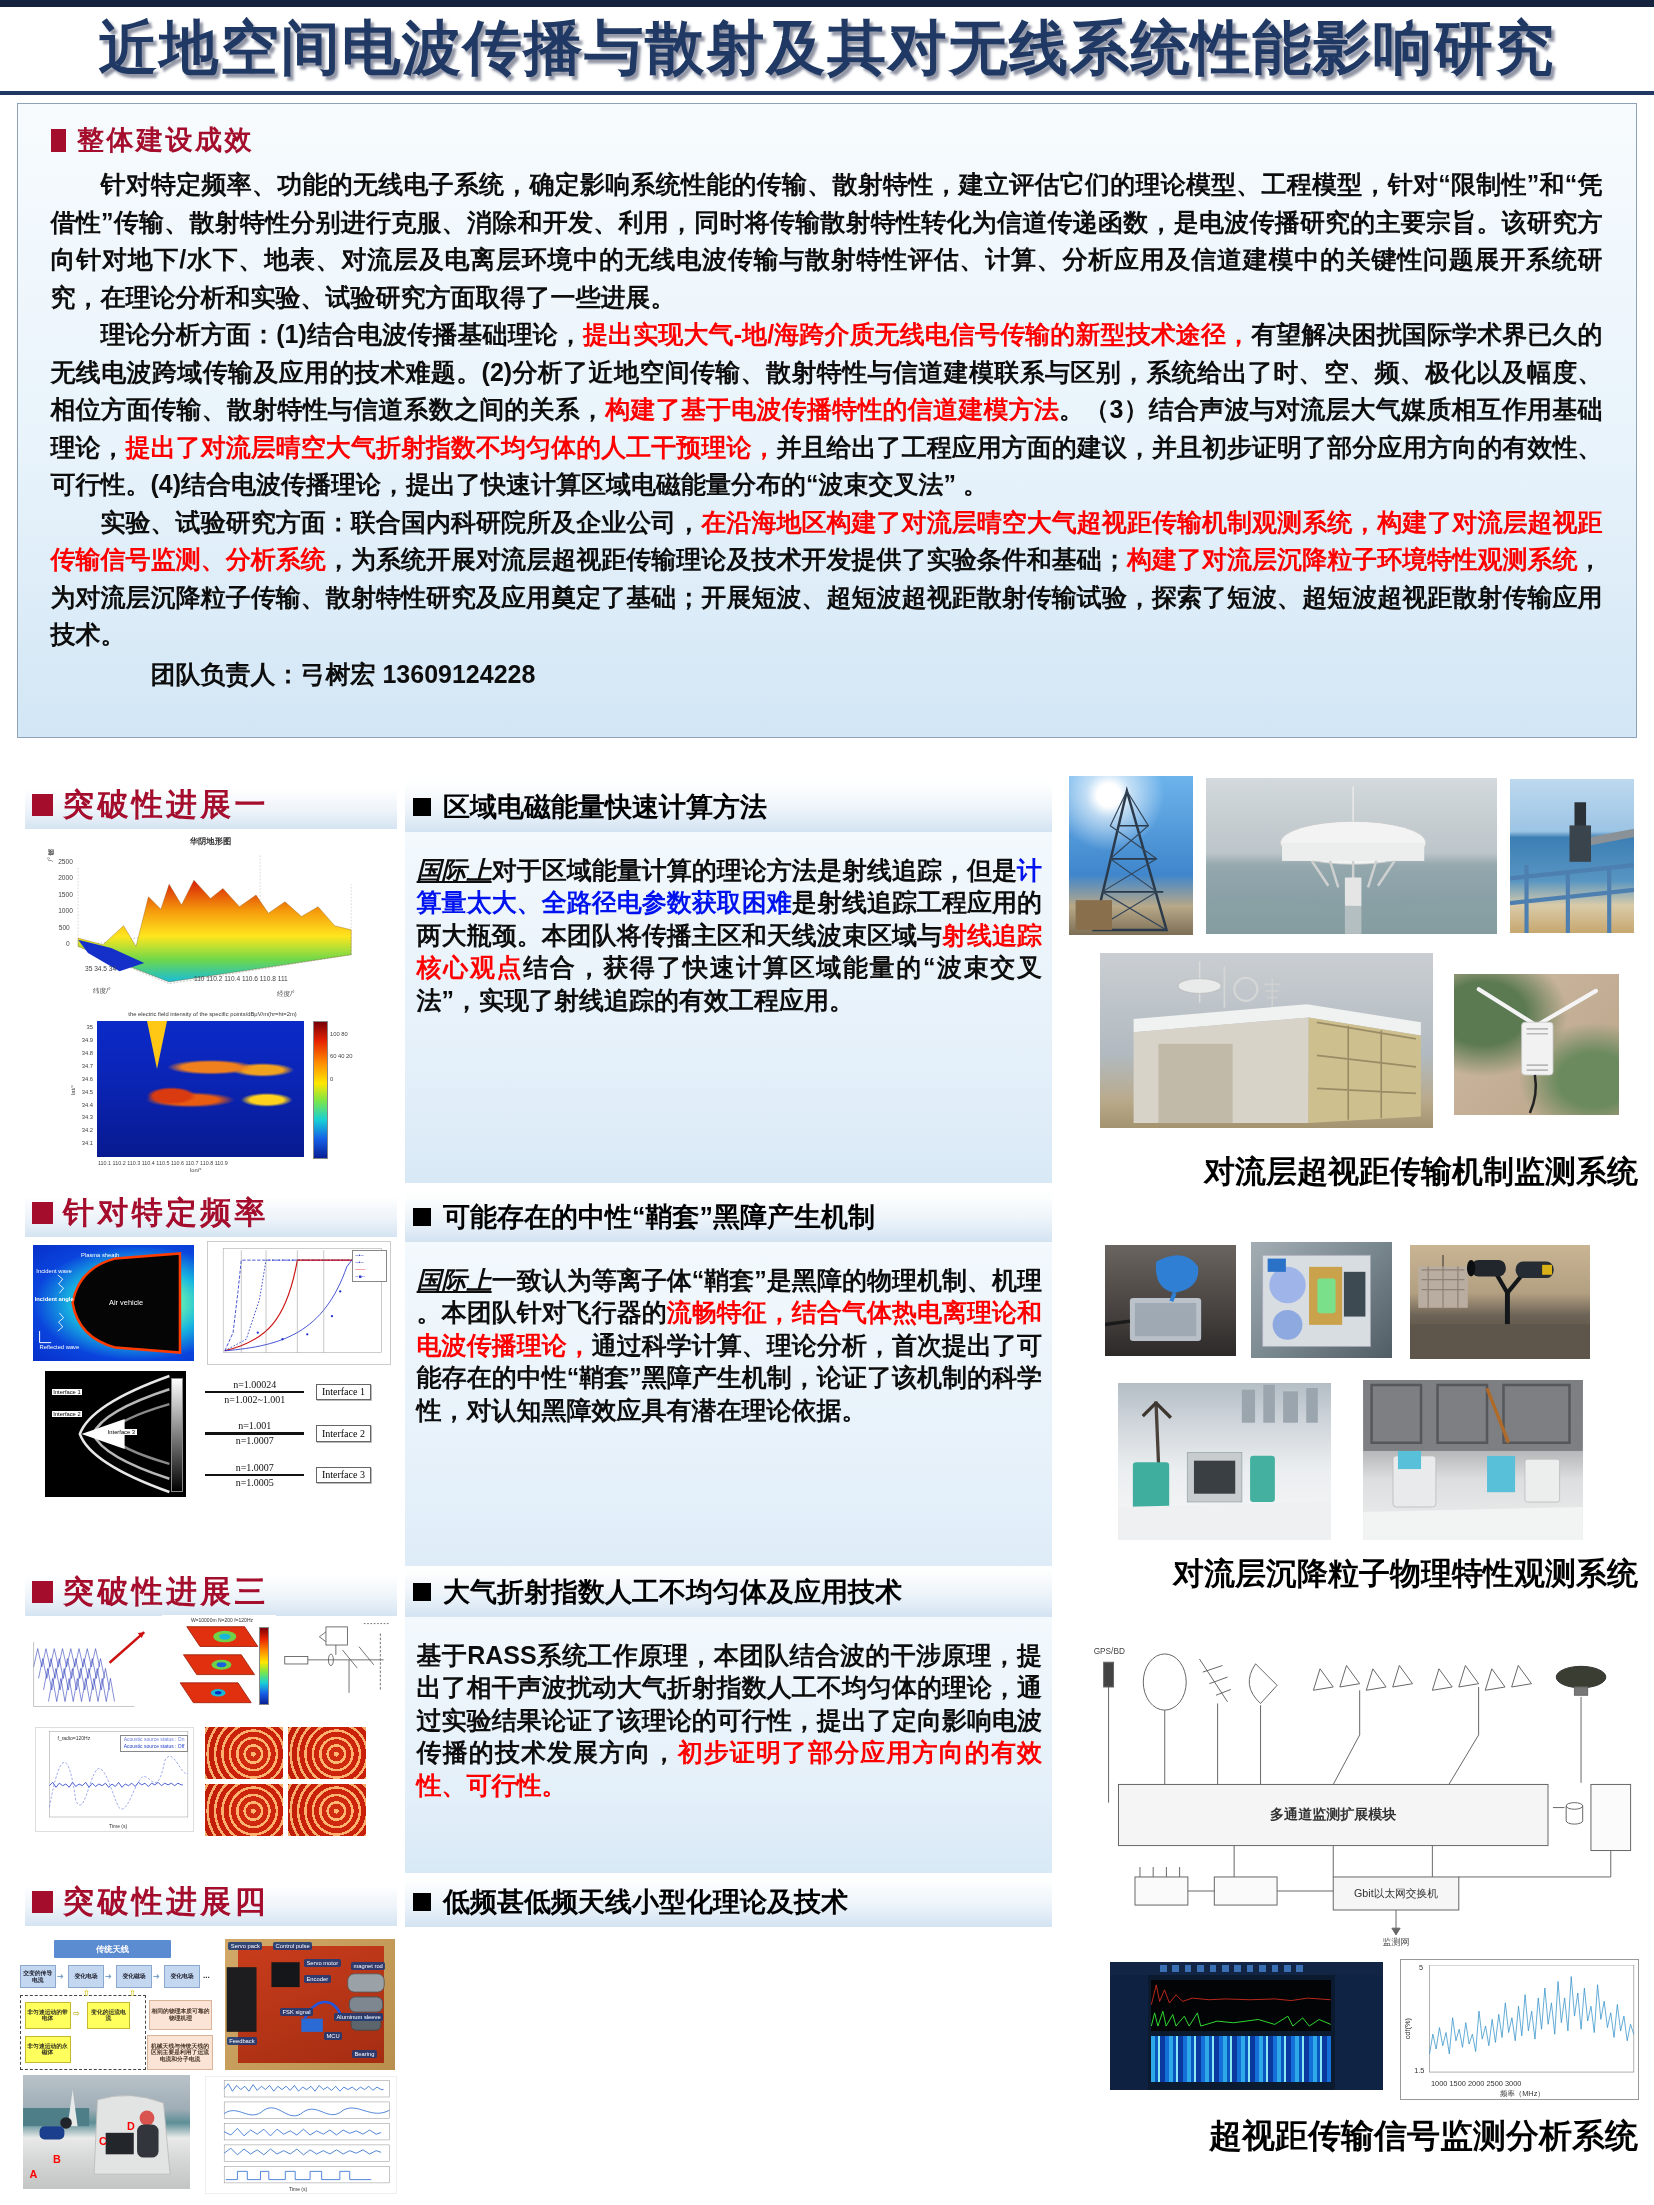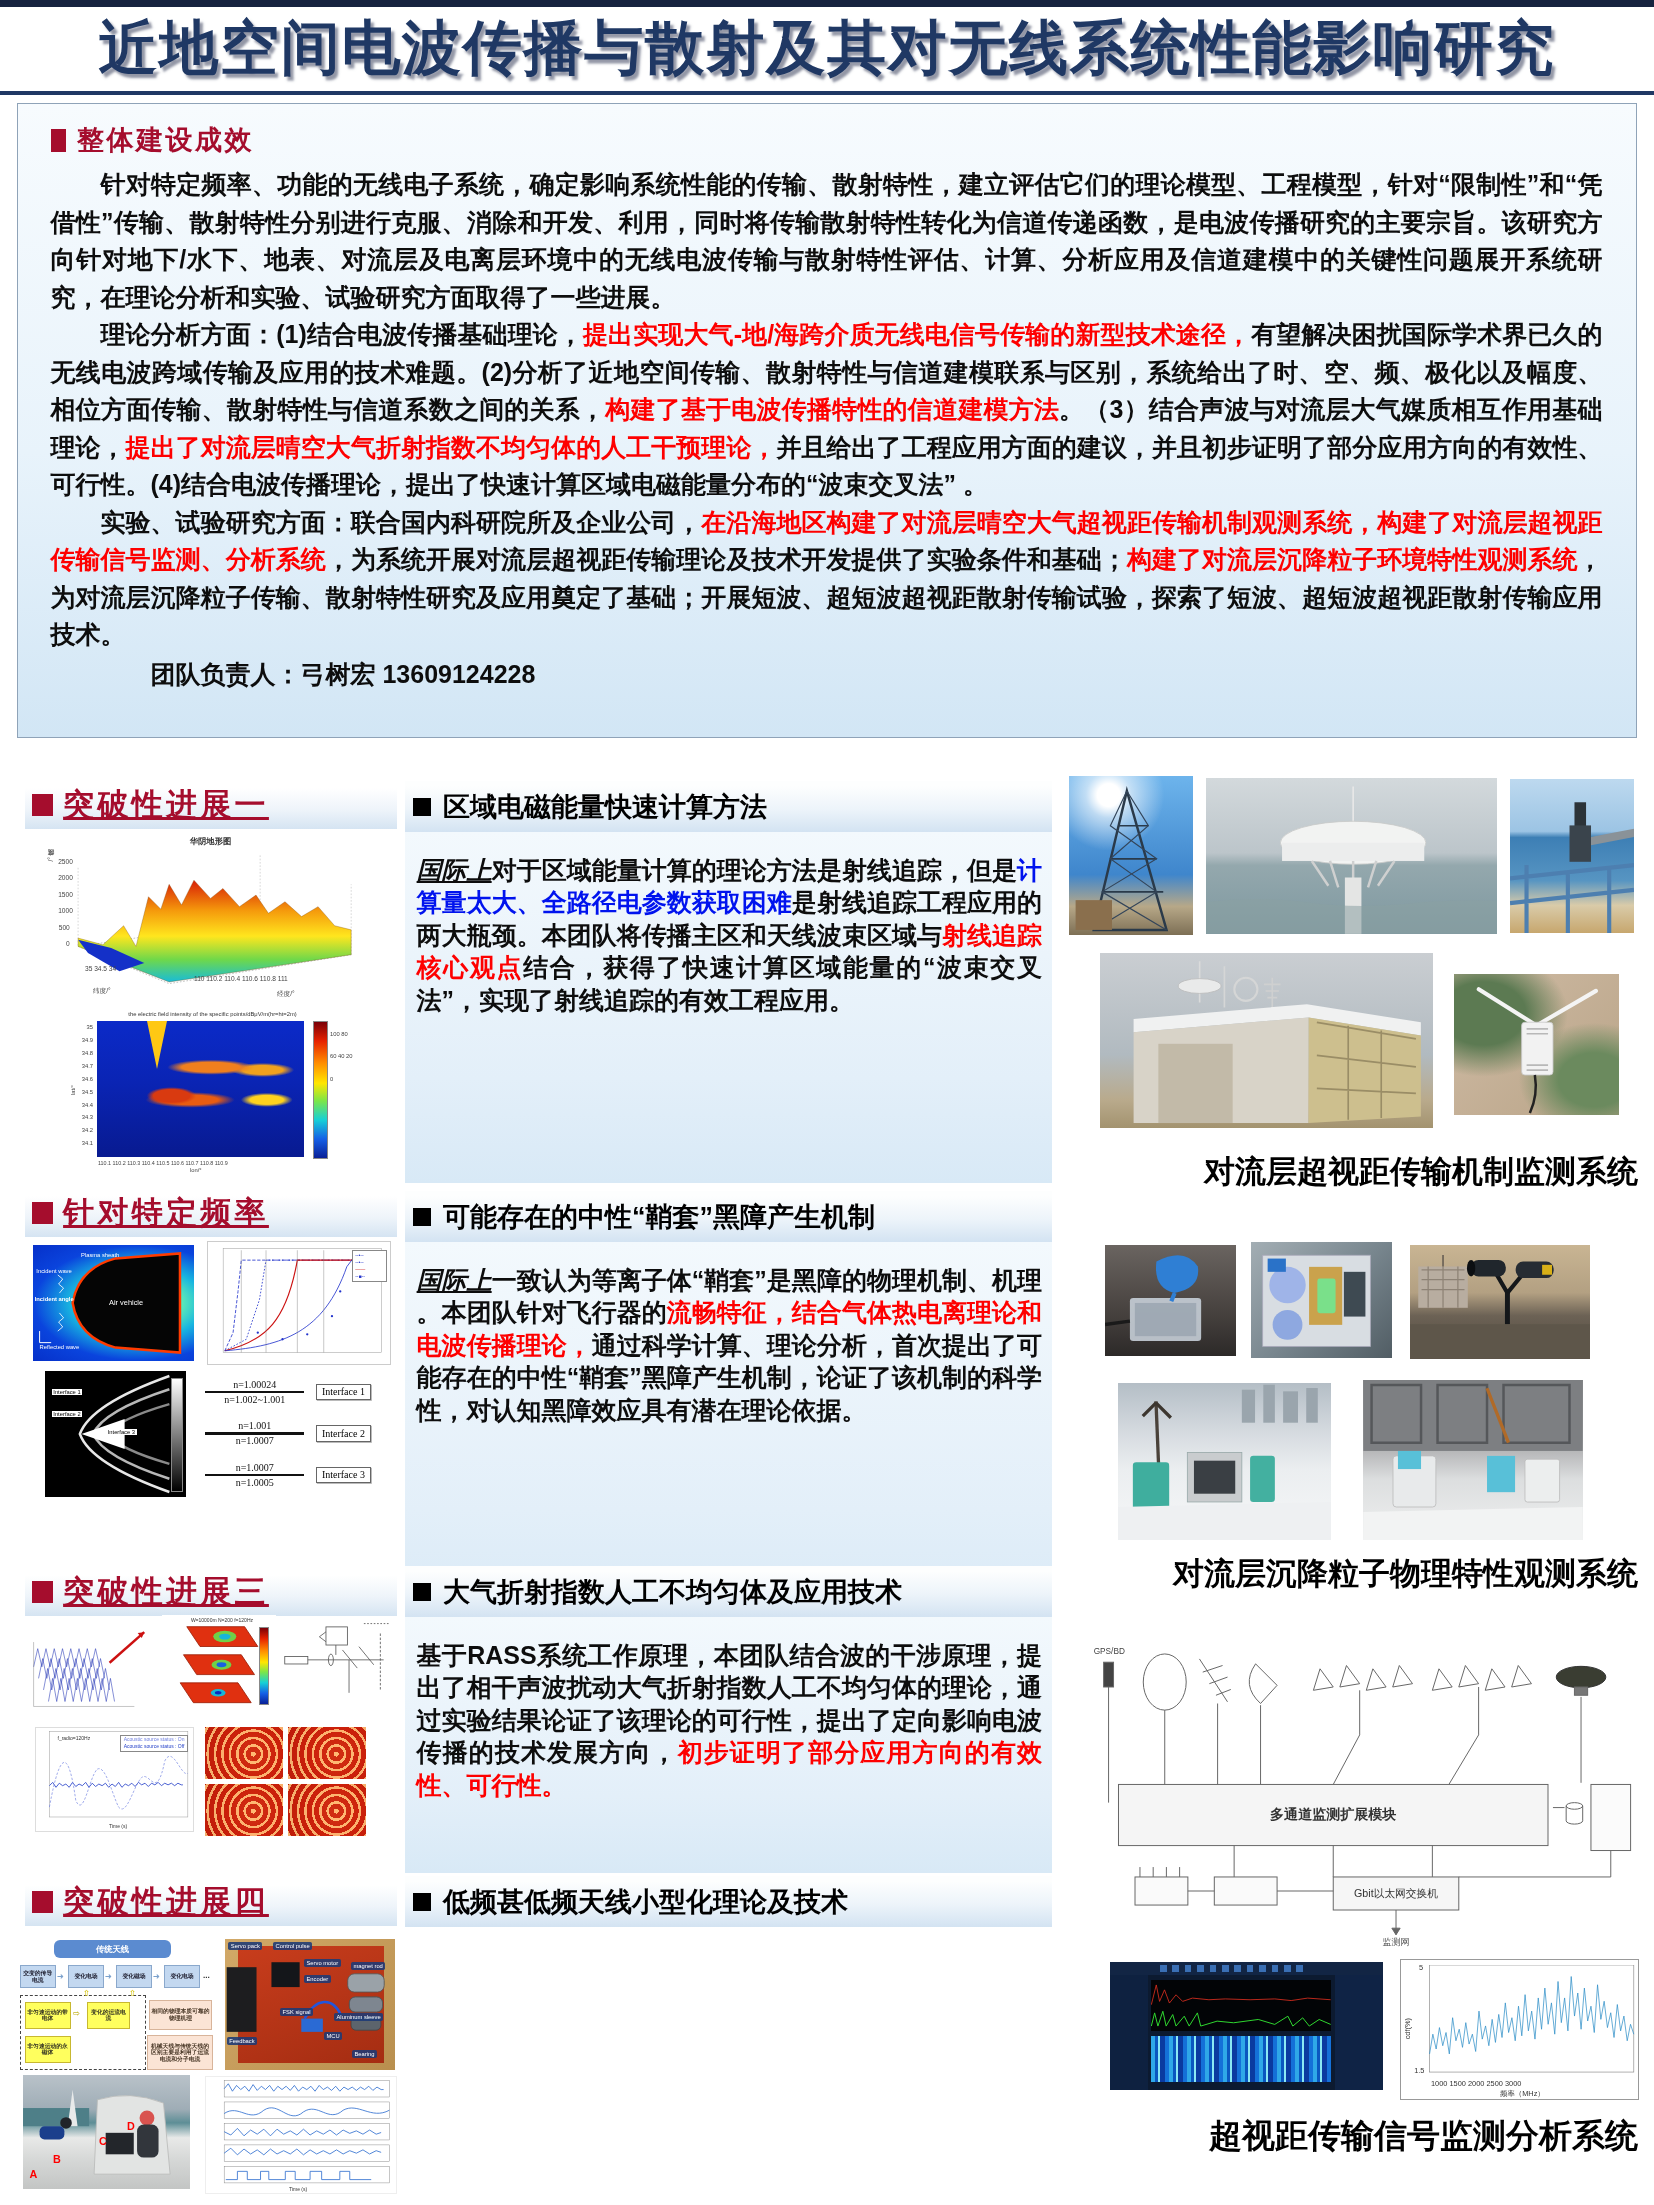--- a/index.html
+++ b/index.html
@@ -21,21 +21,21 @@
   .bullet-red{width:15px;height:23px;background:#a50d2d;display:inline-block;}
   .ov-head-text{font-size:27px;font-weight:bold;color:#a50d2d;letter-spacing:2.5px;}
   .ov-para{font-size:25px;line-height:1.5;font-weight:bold;color:#0d0d0d;text-indent:2em;text-align:justify;}
   .team-line{font-size:25px;line-height:1.6;font-weight:bold;color:#0d0d0d;margin-left:2em;text-indent:2em;}
   .seg-r{color:#fe0000;} .seg-b{color:#0013ee;} .seg-u{text-decoration:underline;font-style:italic;}
 
   
   .lhead{position:absolute;left:25px;width:372px;height:48px;display:flex;align-items:center;gap:10px;
          background:linear-gradient(180deg,#ffffff 15%,#eef4fa 60%,#d5e4f2 100%);padding-left:6.6px;box-sizing:border-box;}
   .lhead .sq{width:21.5px;height:21.5px;background:#a50d2d;flex:0 0 auto;}
-  .lhead .t{font-size:31px;font-weight:bold;color:#a50d2d;letter-spacing:3.3px;white-space:nowrap;text-decoration:underline;}
+  .lhead .t{font-size:31px;font-weight:bold;color:#a50d2d;letter-spacing:3.3px;white-space:nowrap;}
   .mhead{position:absolute;left:405px;width:647px;height:51px;display:flex;align-items:center;gap:11.6px;
          background:linear-gradient(180deg,#fdfefe 10%,#edf4fa 55%,#d3e3f2 100%);padding-left:8.3px;box-sizing:border-box;}
   .mhead .sq{width:18px;height:18px;background:#000;flex:0 0 auto;}
   .mhead .t{font-size:27px;font-weight:bold;color:#000;white-space:nowrap;}
   .mbody{position:absolute;left:405px;width:647px;box-sizing:border-box;
          background:linear-gradient(180deg,#f3f9fd 0%,#e3eff9 70%,#d8e9f6 100%);padding:21.5px 10px 8.3px 11.6px;}
   .mbody .txt{font-size:25px;font-weight:bold;line-height:1.3;color:#0d0d0d;text-align:justify;}
 
   
   .fig{position:absolute;background:#fff;overflow:hidden;}
@@ -61,21 +61,21 @@
   .plasma{background:radial-gradient(ellipse at 65% 50%,#59e8b9 0 30%,#18b6e0 45%,#0a44dd 70%,#0630c9 100%);}
   .plasma .lab{position:absolute;color:#fff;font-size:5.8px;white-space:nowrap;}
   
   .pat{display:grid;grid-template-columns:1fr 1fr;grid-template-rows:1fr 1fr;gap:5px;background:#fff;}
   .pat>div{background:
       repeating-radial-gradient(circle at 62% 52%,rgba(255,190,120,.9) 0 2.5px,rgba(200,30,10,.85) 2.5px 7.4px),
       radial-gradient(circle at 62% 52%,#ff8040 0 12%,#e03010 45%,#7a0d05 100%);}
 
   
   .flow{background:#fff;font-weight:bold;}
-  .flow .hd{position:absolute;left:36px;top:3.3px;width:117px;height:18px;background:#5b8bd0;border-radius:6px;
+  .flow .hd{position:absolute;left:36px;top:3.3px;width:117px;height:18px;background:#5b8bd0;border-radius:1px;
             color:#fff;font-size:8.3px;display:flex;align-items:center;justify-content:center;}
   .fbox{position:absolute;box-sizing:border-box;font-size:5.8px;line-height:1.15;display:flex;align-items:center;
         justify-content:center;text-align:center;padding:0.8px;}
   .fb-blue{background:#c3d8f0;border:0.8px solid #8aa8cc;color:#223;}
   .fb-yel{background:#ffff5e;border:0.8px solid #c8b830;color:#332;}
   .fb-pink{background:#fbe4d5;border:0.8px solid #d8b49a;color:#432;}
   .farrow{position:absolute;font-size:8.3px;color:#7aa0cc;font-weight:bold;}
   .fdash{position:absolute;border:0.8px dashed #444;}
 
   

